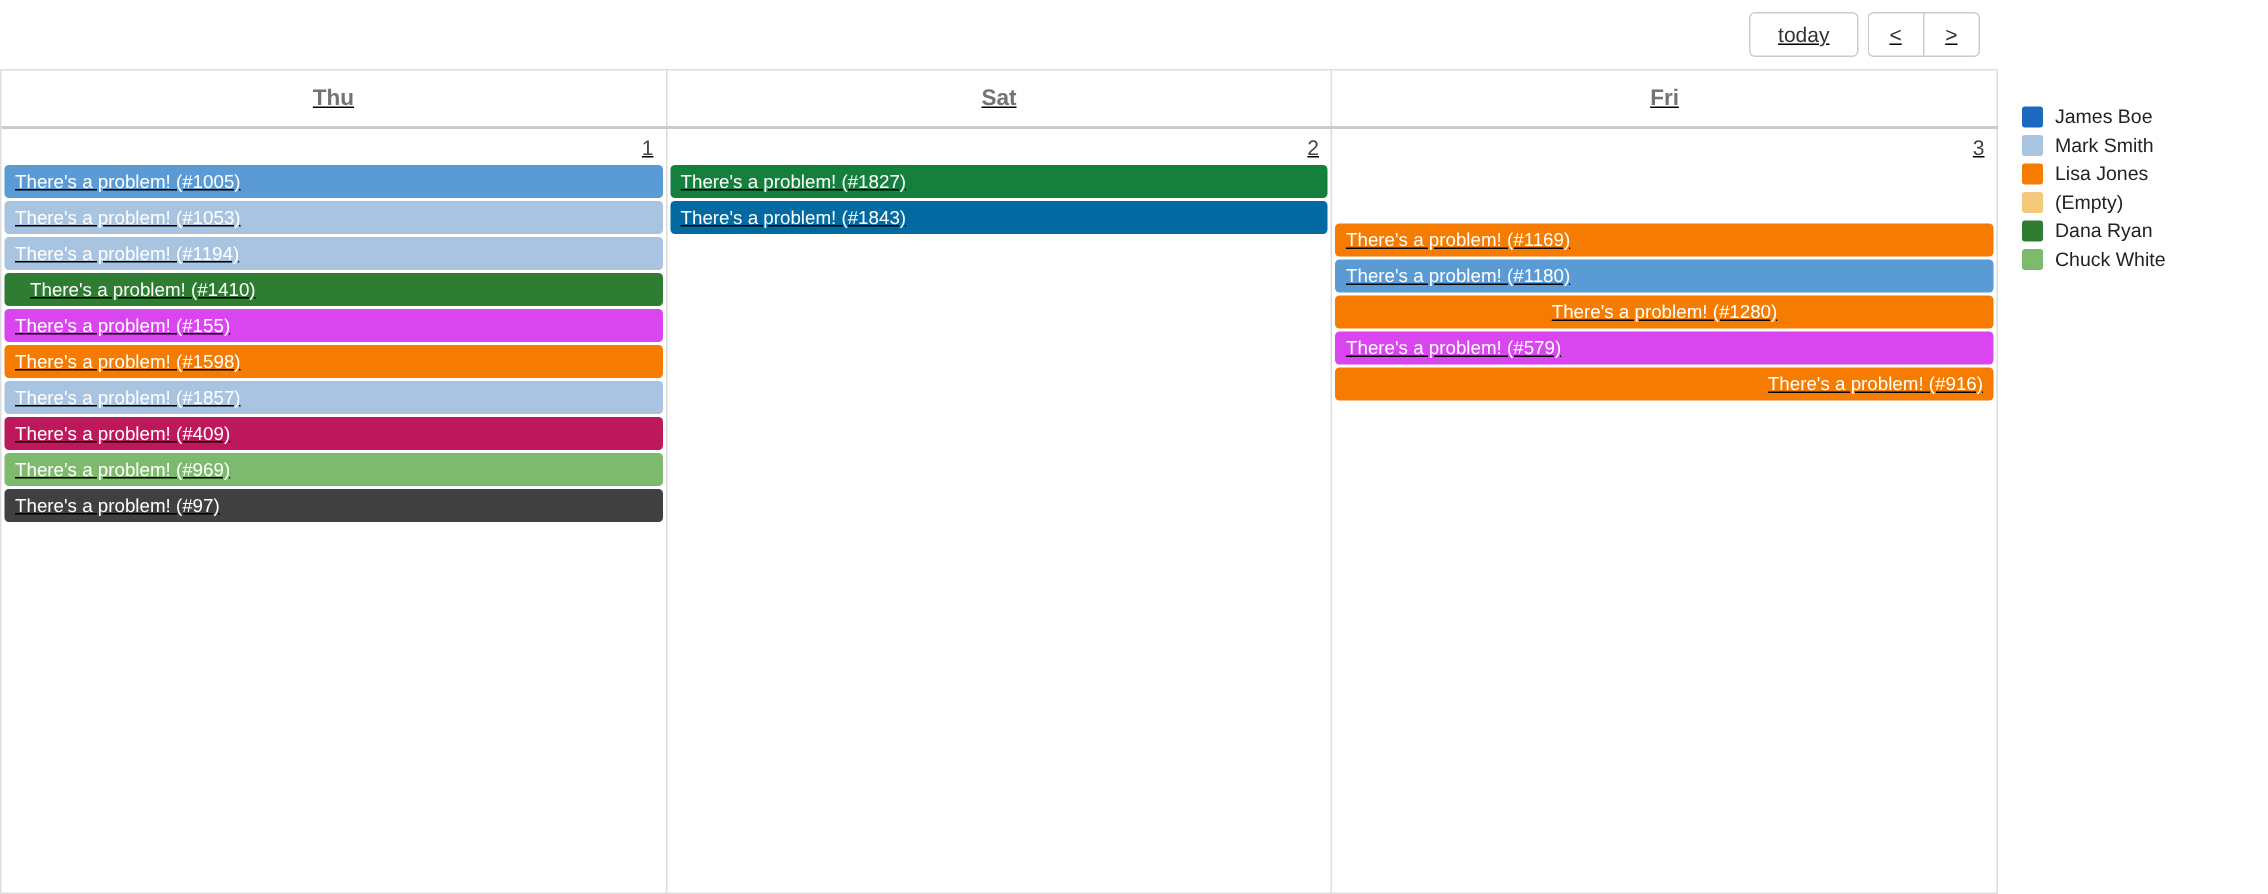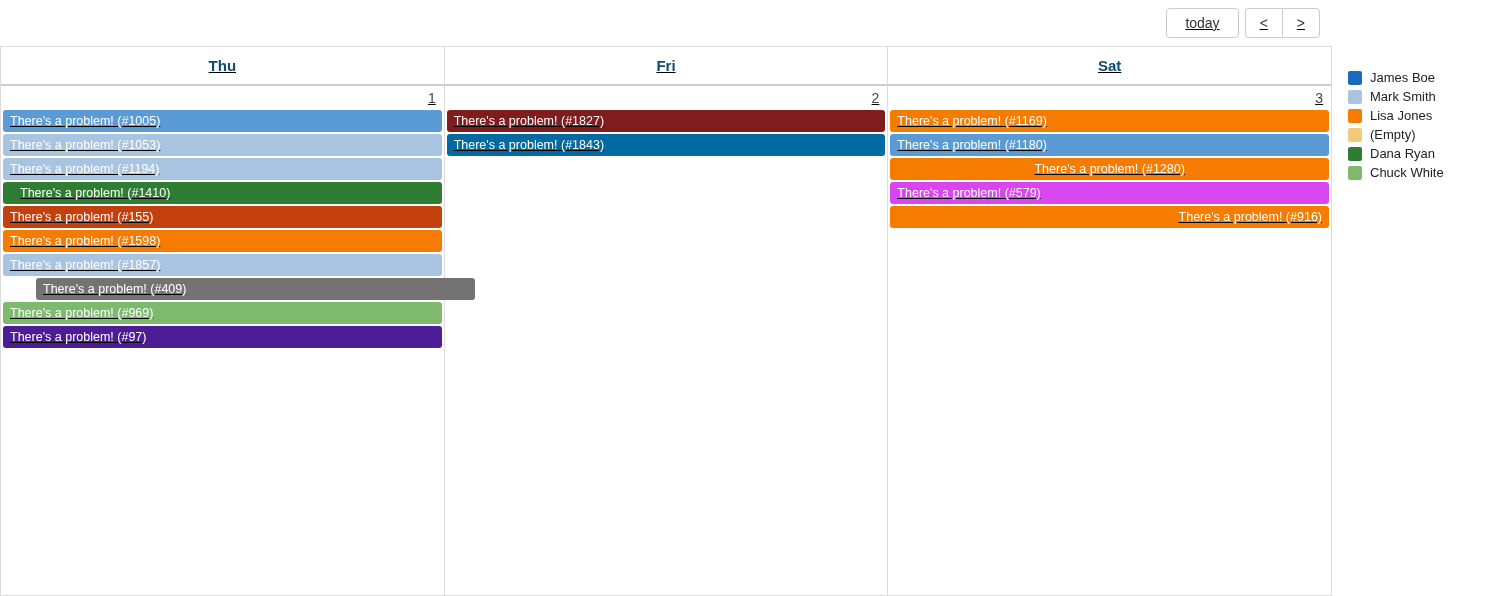--- a/index.html
+++ b/index.html
@@ -67,21 +67,21 @@
       display: flex;
       border-bottom: 2px solid #ccc;
     }
     .calendar-header-cell {
       flex: 1;
       text-align: center;
       padding: 10px 0;
       font-weight: bold;
       font-size: 15px;
       border-right: 1px solid #ddd;
-      color: #0c4a6e;
+      color: #737373;
     }
     .calendar-body-row {
       display: flex;
       flex: 1;
     }
     .calendar-day-col {
       flex: 1;
       border-right: 1px solid #ddd;
       border-bottom: 1px solid #ddd;
       padding: 2px 2px 6px 2px;
@@ -142,49 +142,49 @@
       <div class="nav-group">
         <button class="btn-nav">&lt;</button>
         <button class="btn-nav">&gt;</button>
       </div>
     </div>
 
     <div class="calendar-grid">
 
       <div class="calendar-header-row">
         <div class="calendar-header-cell">Thu</div>
+        <div class="calendar-header-cell">Sat</div>
         <div class="calendar-header-cell">Fri</div>
-        <div class="calendar-header-cell">Sat</div>
       </div>
 
       <div class="calendar-body-row">
 
         <div class="calendar-day-col">
           <div class="day-number">1</div>
           <div class="event-item" style="background:#5b9bd5;">There's a problem! (#1005)</div>
           <div class="event-item" style="background:#a8c4e0;">There's a problem! (#1053)</div>
           <div class="event-item" style="background:#a8c4e0;">There's a problem! (#1194)</div>
           <div class="event-item" style="background:#2e7d32;padding-left:17px;">There's a problem! (#1410)</div>
-          <div class="event-item" style="background:#c2410c;">There's a problem! (#155)</div>
+          <div class="event-item" style="background:#d946ef;">There's a problem! (#155)</div>
           <div class="event-item" style="background:#f57c00;">There's a problem! (#1598)</div>
           <div class="event-item" style="background:#a8c4e0;">There's a problem! (#1857)</div>
-          <div class="event-item" style="background:#737373;margin-left:33px;">There's a problem! (#409)</div>
+          <div class="event-item" style="background:#be185d;">There's a problem! (#409)</div>
           <div class="event-item" style="background:#7dba6e;">There's a problem! (#969)</div>
-          <div class="event-item" style="background:#4c1d95;">There's a problem! (#97)</div>
+          <div class="event-item" style="background:#404040;">There's a problem! (#97)</div>
         </div>
 
         <div class="calendar-day-col">
           <div class="day-number">2</div>
-          <div class="event-item" style="background:#7f1d1d;">There's a problem! (#1827)</div>
+          <div class="event-item" style="background:#15803d;">There's a problem! (#1827)</div>
           <div class="event-item" style="background:#0369a1;">There's a problem! (#1843)</div>
         </div>
 
         <div class="calendar-day-col">
           <div class="day-number">3</div>
-          <div class="event-item" style="background:#f57c00;">There's a problem! (#1169)</div>
+          <div class="event-item" style="background:#f57c00;margin-top:39px;">There's a problem! (#1169)</div>
           <div class="event-item" style="background:#5b9bd5;">There's a problem! (#1180)</div>
           <div class="event-item" style="background:#f57c00;text-align:center;">There's a problem! (#1280)</div>
           <div class="event-item" style="background:#d946ef;">There's a problem! (#579)</div>
           <div class="event-item" style="background:#f57c00;text-align:right;">There's a problem! (#916)</div>
         </div>
       </div>
     </div>
   </div>
 
   <div class="legend-area">

